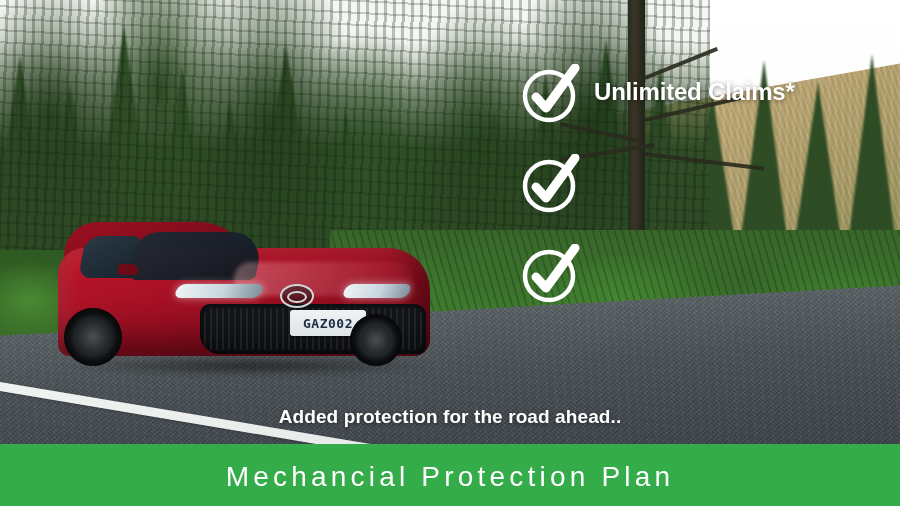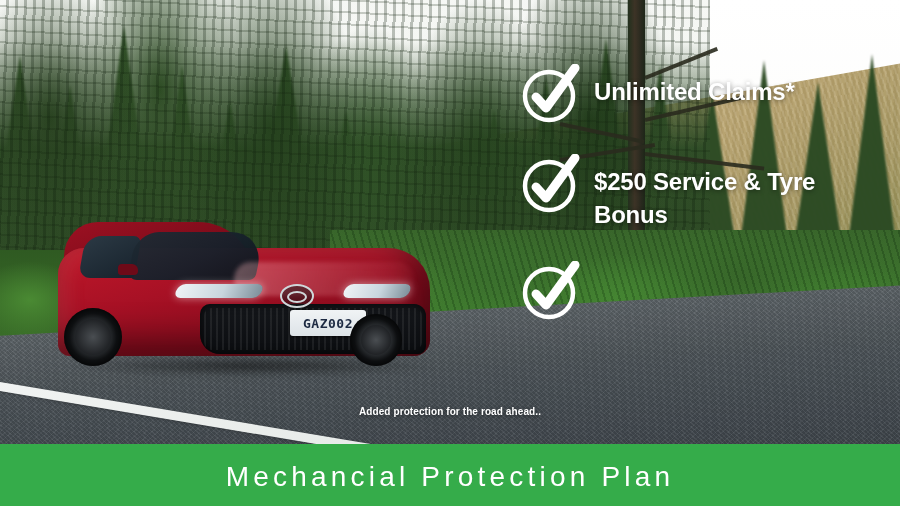--- a/index.html
+++ b/index.html
@@ -348,21 +348,21 @@
     text-shadow: 0 1px 5px rgba(0,0,0,.45);
   }
 
   
   .caption {
     position: absolute;
     left: 0; top: 406px;
     width: 900px;
     text-align: center;
     color: #ffffff;
-    font-size: 10px;
+    font-size: 19px;
     font-weight: bold;
     letter-spacing: .1px;
     text-shadow: 0 1px 4px rgba(0,0,0,.5);
   }
 
   
   .footer-banner {
     position: absolute;
     left: 0; top: 444px;
     width: 900px;
@@ -461,21 +461,20 @@
       <span class="feature-text">Unlimited Claims*</span>
     </div>
 
     <div class="feature-row">
       <span class="check-icon">
         <svg width="60" height="60" viewBox="0 0 60 60">
           <circle cx="29" cy="32" r="24" fill="none" stroke="#ffffff" stroke-width="4.5"></circle>
           <path d="M16 33 L26 44 L55 4" fill="none" stroke="#ffffff" stroke-width="9" stroke-linecap="round" stroke-linejoin="round"></path>
         </svg>
       </span>
-      <span class="feature-text">$250 Service &amp; Tyre Bonus</span>
     </div>
 
     <div class="feature-row">
       <span class="check-icon">
         <svg width="60" height="60" viewBox="0 0 60 60">
           <circle cx="29" cy="32" r="24" fill="none" stroke="#ffffff" stroke-width="4.5"></circle>
           <path d="M16 33 L26 44 L55 4" fill="none" stroke="#ffffff" stroke-width="9" stroke-linecap="round" stroke-linejoin="round"></path>
         </svg>
       </span>
     </div>

